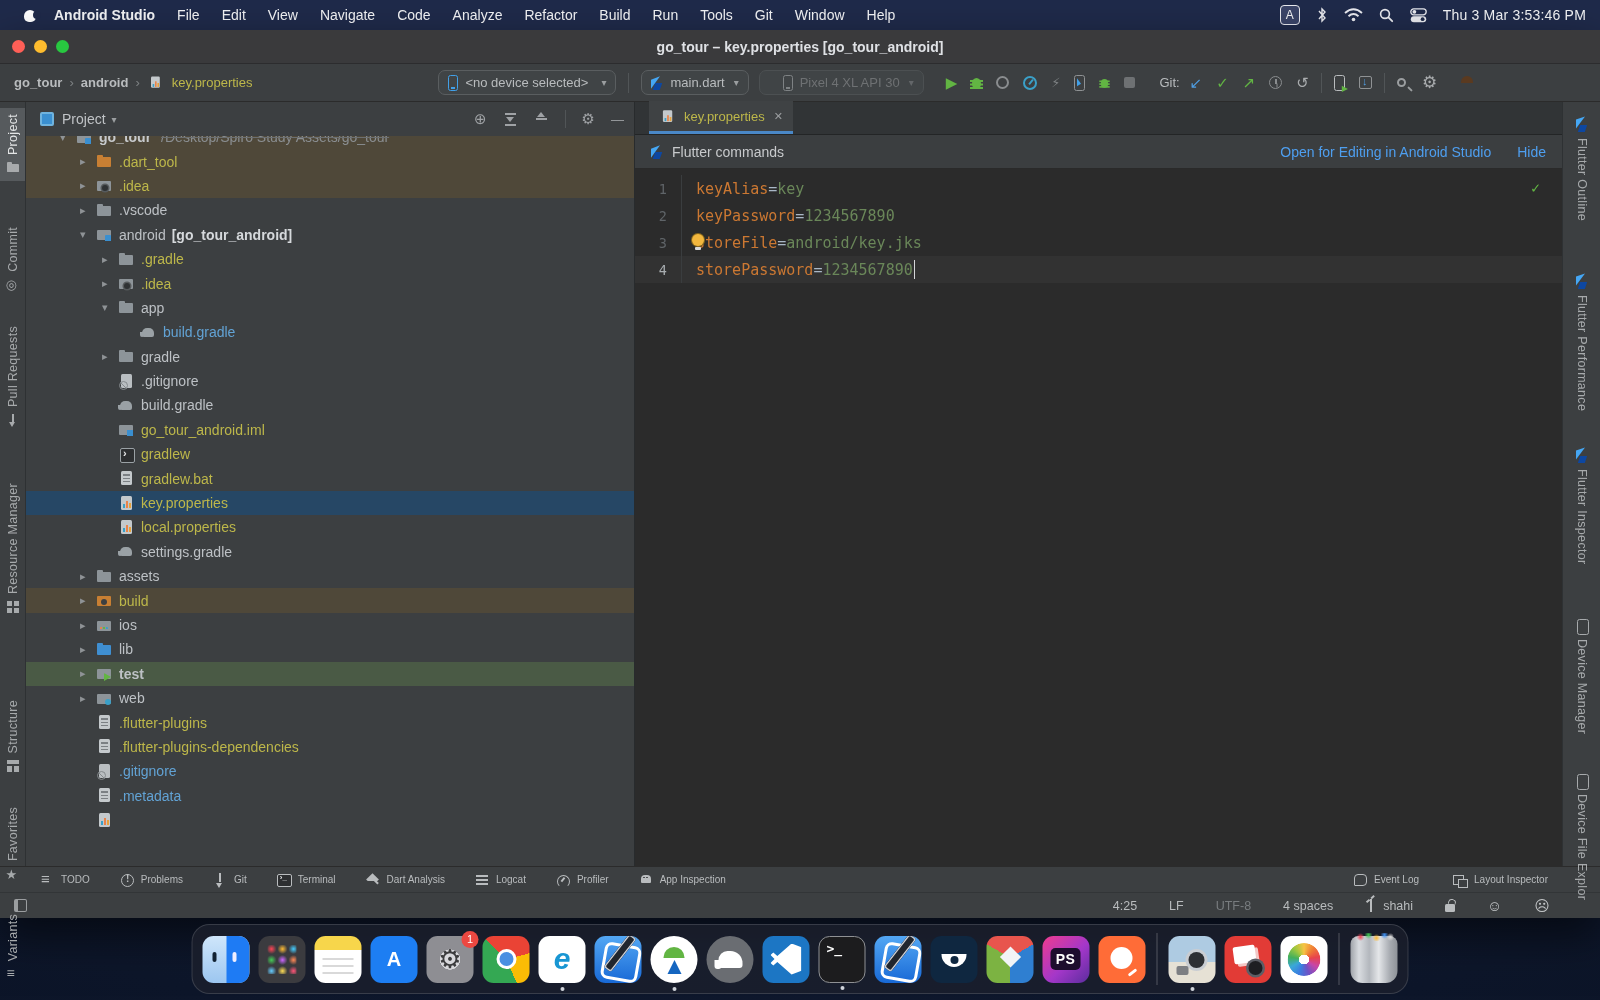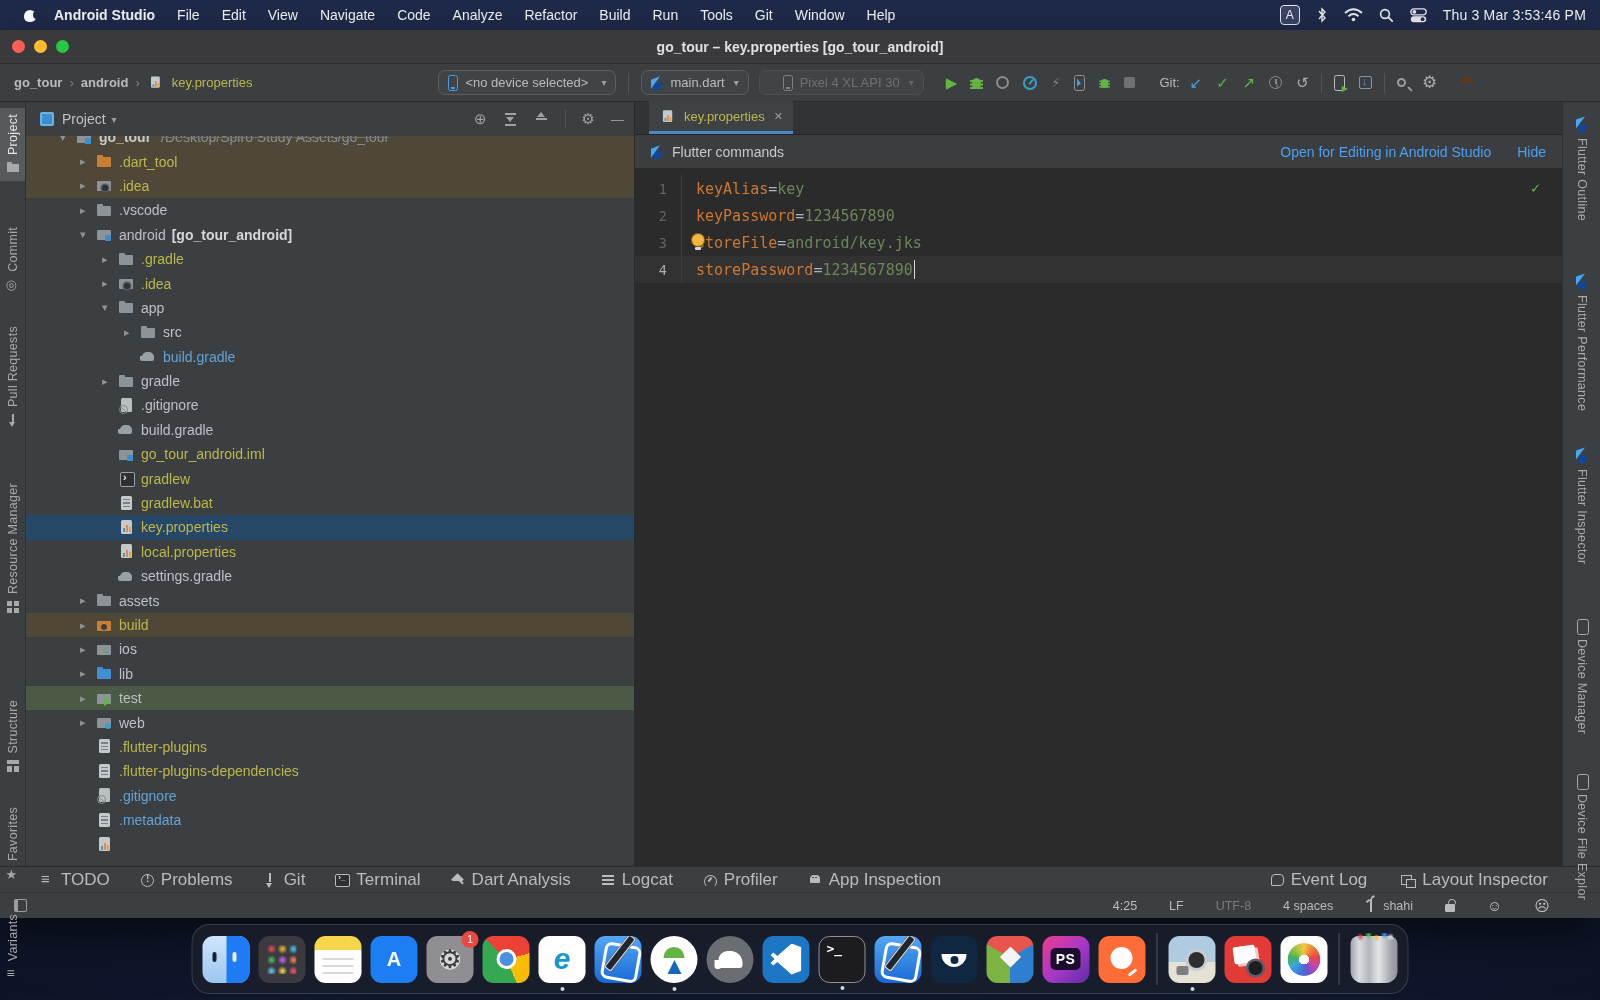--- a/index.html
+++ b/index.html
@@ -132,21 +132,21 @@
   .hic-collapse::after{content:"";position:absolute;left:3.5px;top:0px;border-bottom:5px solid #9fa2a5;border-left:4px solid transparent;border-right:4px solid transparent;}
   .tree{flex:1;overflow:hidden;font-size:14px;color:#bdc1c5;position:relative;}
   .trow{height:24.4px;display:flex;align-items:center;white-space:nowrap;}
   .trow.rootrow{margin-top:-11px;}
   .rootlabel{font-weight:bold;color:#c7cacd;}
   .rootpath{color:#8a8e91;margin-left:10px;text-decoration:line-through;text-decoration-color:#6b6f72;}
   .lvl-1{padding-left:54px;}.lvl-2{padding-left:76px;}.lvl-3{padding-left:98px;}
   .rootrow{padding-left:34px;}
   .bg-sel{background:#264765;}
   .bg-brown{background:#4f4839;}
-  .bg-green{background:#4a5a45;}
+  .bg-green{background:#4a5a45;font-weight:bold;}
   .chev{width:16px;flex:none;color:#8f9396;font-size:11px;}
   .chev-open::before{content:"▾";}
   .chev-closed::before{content:"▸";}
   .c-d{color:#bdc1c5}.c-y{color:#bdb74a}.c-b{color:#62a3d5}
   .tsuffix{color:#d6d9dc;font-weight:bold;margin-left:6px;}
   .ti{width:18px;height:17px;position:relative;flex:none;margin-right:5px;}
   .ti-f::before,.ti-f-orange::before,.ti-f-idea::before,.ti-f-mod::before,.ti-f-blue::before,.ti-f-test::before,.ti-f-web::before,.ti-f-ios::before,.ti-f-build::before{
     content:"";position:absolute;left:1px;top:4px;width:14px;height:10px;background:#8d9499;border-radius:1px;}
   .ti-f::after,.ti-f-idea::after,.ti-f-mod::after,.ti-f-test::after,.ti-f-web::after,.ti-f-ios::after{
     content:"";position:absolute;left:1px;top:2px;width:6px;height:3px;background:#8d9499;border-radius:1px 1px 0 0;}
@@ -194,21 +194,21 @@
   .ltext{border-left:1px solid #3a3d3f;padding-left:14px;height:100%;display:flex;align-items:center;flex:1;position:relative;}
   .k{color:#cc7832;}
   .eq{color:#a9b7c6;}
   .v{color:#6a8759;}
   .bulb{position:absolute;left:10px;top:5px;width:12px;height:12px;background:#f2b73e;border-radius:50%;box-shadow:0 0 0 1px #8a6a1d;z-index:2;}
   .bulb::after{content:"";position:absolute;left:3px;bottom:-4px;width:6px;height:3.5px;background:#d8d9da;border-radius:1px;}
   .caretbar{width:1.6px;height:19px;background:#d4d6d8;margin-left:1px;}
   .inspect-ok{position:absolute;top:10px;right:22px;color:#62b543;font-size:15px;font-weight:bold;}
 
   
-  .toolwbar{height:26px;background:#3c3f41;border-top:1px solid #2b2b2b;display:flex;align-items:center;color:#b9bcbe;font-size:17px;padding:0 12px 0 40px;flex:none;}
+  .toolwbar{height:26px;background:#3c3f41;border-top:1px solid #2b2b2b;display:flex;align-items:center;color:#b9bcbe;font-size:10px;padding:0 12px 0 40px;flex:none;}
   .bitem{display:flex;align-items:center;gap:7px;margin-right:30px;cursor:default;}
   .bitem:last-child{margin-right:0;}
   .tw-right{margin-left:auto;display:flex;gap:34px;margin-right:40px;}
   .tw-right .bitem{margin-right:0;}
   .bicon{width:14px;height:14px;position:relative;display:inline-block;flex:none;}
   .bi-todo .bicon::before{content:"≡";position:absolute;left:1px;top:-3px;font-size:15px;font-weight:bold;}
   .bi-problems .bicon::before{content:"";position:absolute;left:1px;top:1px;width:11px;height:11px;border:1.4px solid #b9bcbe;border-radius:50%;}
   .bi-problems .bicon::after{content:"!";position:absolute;left:6.2px;top:0px;font-size:10px;font-weight:bold;}
   .bi-git .bicon::before{content:"";position:absolute;left:6px;top:0px;width:2px;height:9px;background:#b9bcbe;}
   .bi-git .bicon::after{content:"";position:absolute;left:3.5px;bottom:-1px;border-top:5px solid #b9bcbe;border-left:3.5px solid transparent;border-right:3.5px solid transparent;}
@@ -507,26 +507,20 @@
     <span class="tlabel c-y">.idea</span>
 
   </div>
             <div class="trow lvl-2">
     <span class="chev chev-open"></span>
     <span class="ti ti-f"></span>
     <span class="tlabel c-d">app</span>
 
   </div>
             <div class="trow lvl-3">
-    <span class="chev chev-closed"></span>
-    <span class="ti ti-f"></span>
-    <span class="tlabel c-d">src</span>
-
-  </div>
-            <div class="trow lvl-3">
     <span class="chev chev-none"></span>
     <span class="ti ti-gradle"></span>
     <span class="tlabel c-b">build.gradle</span>
 
   </div>
             <div class="trow lvl-2">
     <span class="chev chev-closed"></span>
     <span class="ti ti-f"></span>
     <span class="tlabel c-d">gradle</span>
 

